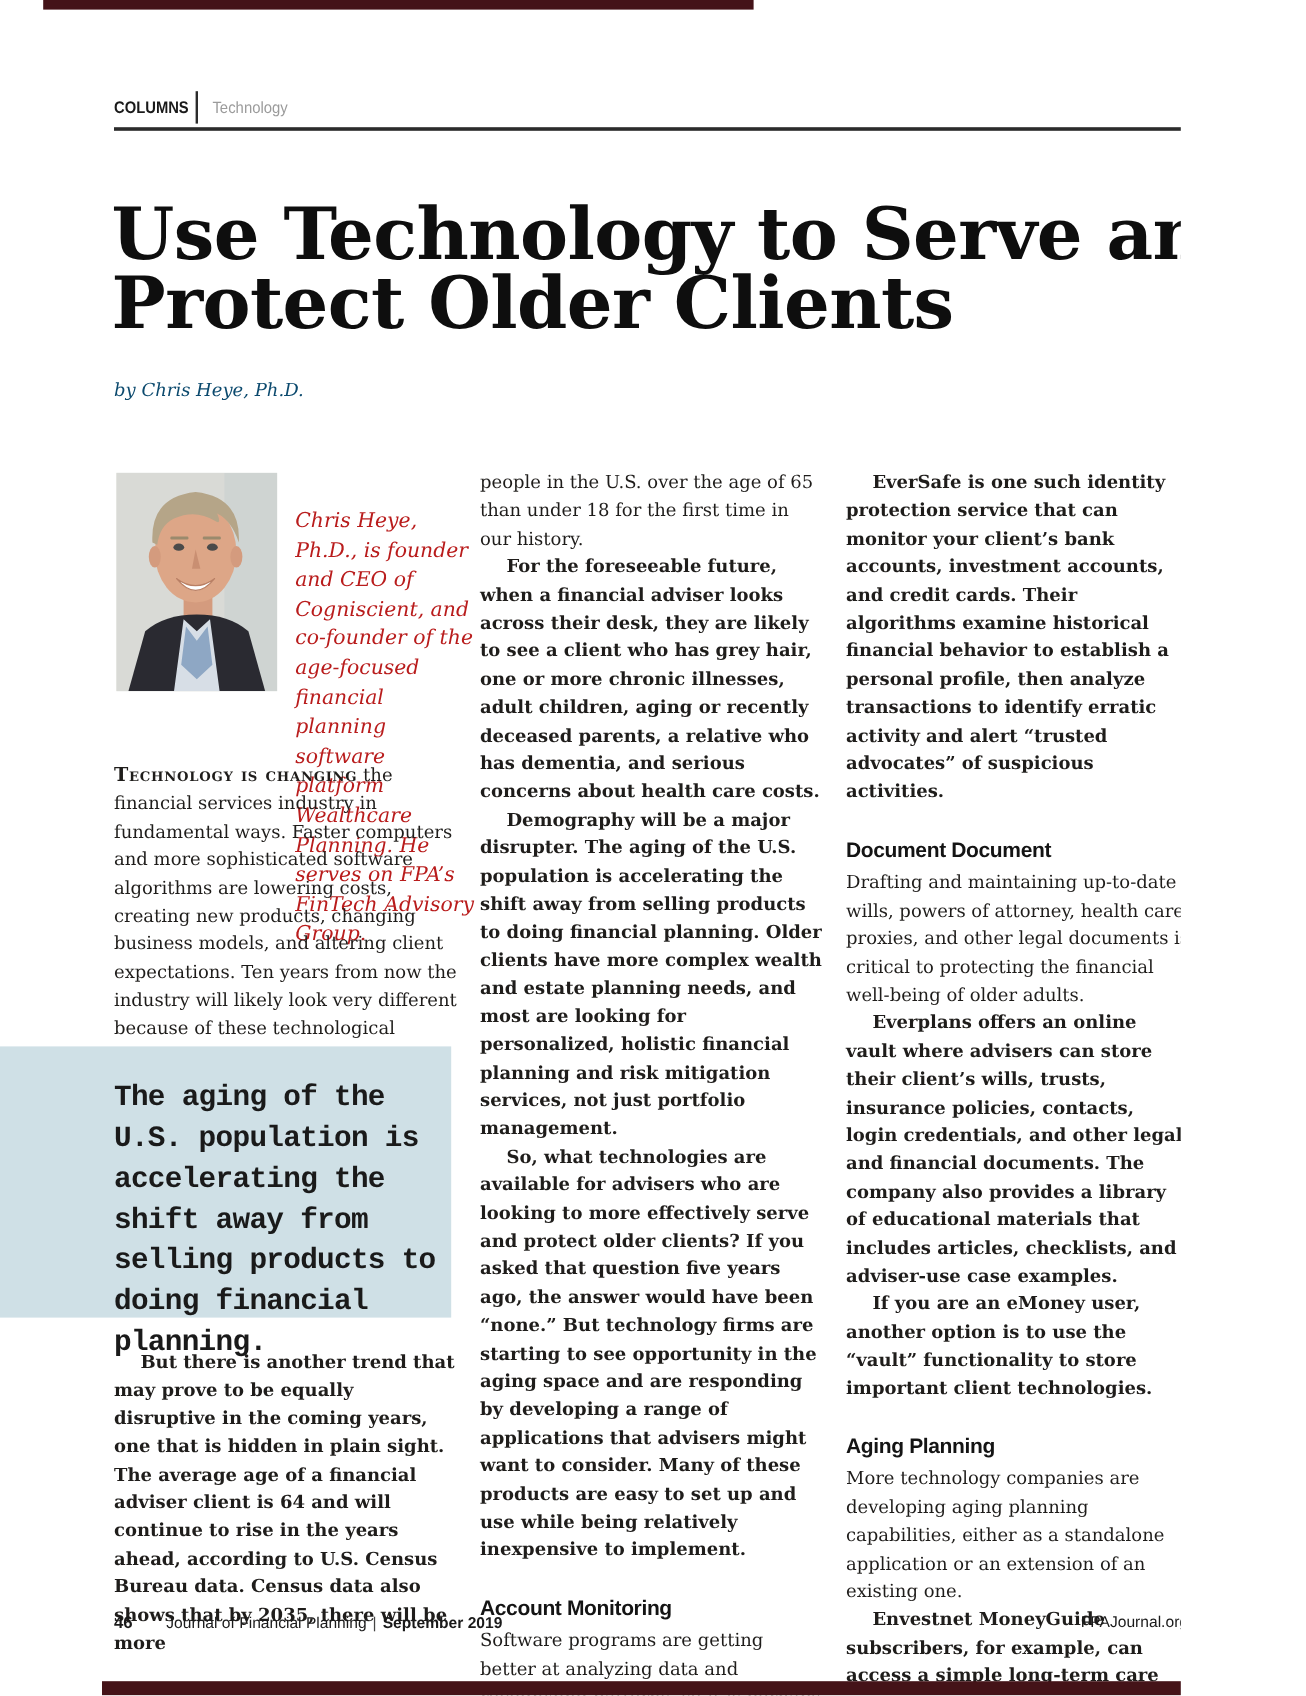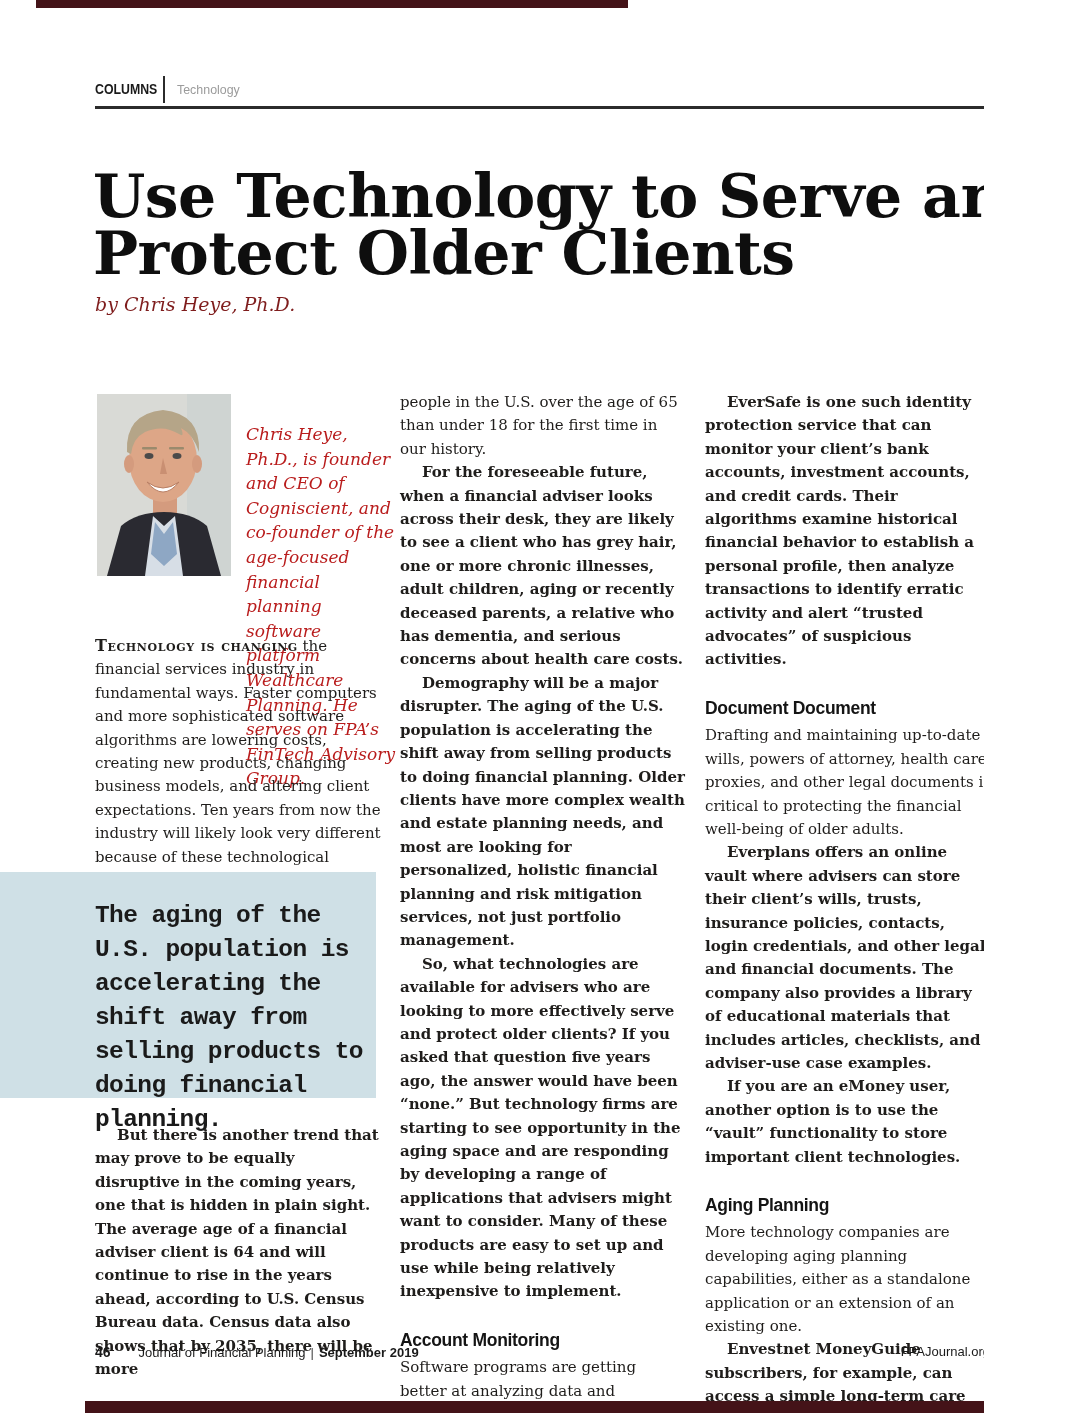--- a/index.html
+++ b/index.html
@@ -34,22 +34,22 @@
   .header-rule { position: absolute; left: 95px; top: 106px; width: 895px; height: 3px; background: #2b2b2b; }
 
   
   .title {
     position: absolute; left: 93px; top: 168px; width: 860px;
     font-size: 60px; line-height: 57px; font-weight: 700; color: #0e0e0e;
     letter-spacing: -0.5px;
   }
   .title .t-line { display: block; white-space: nowrap; }
   .byline {
-    position: absolute; left: 95px; top: 293px;
-    font-style: italic; font-size: 19px; color: #7f1d1d;
+    position: absolute; left: 95px; top: 316px;
+    font-style: italic; font-size: 15px; color: #0c4a6e;
   }
 
   
   .photo {
     position: absolute; left: 97px; top: 394px; width: 134px; height: 182px;
     overflow: hidden; background: #d8d9d5;
   }
   .photo svg { display: block; }
   .bio {
     position: absolute; left: 246px; top: 422px; width: 150px;

